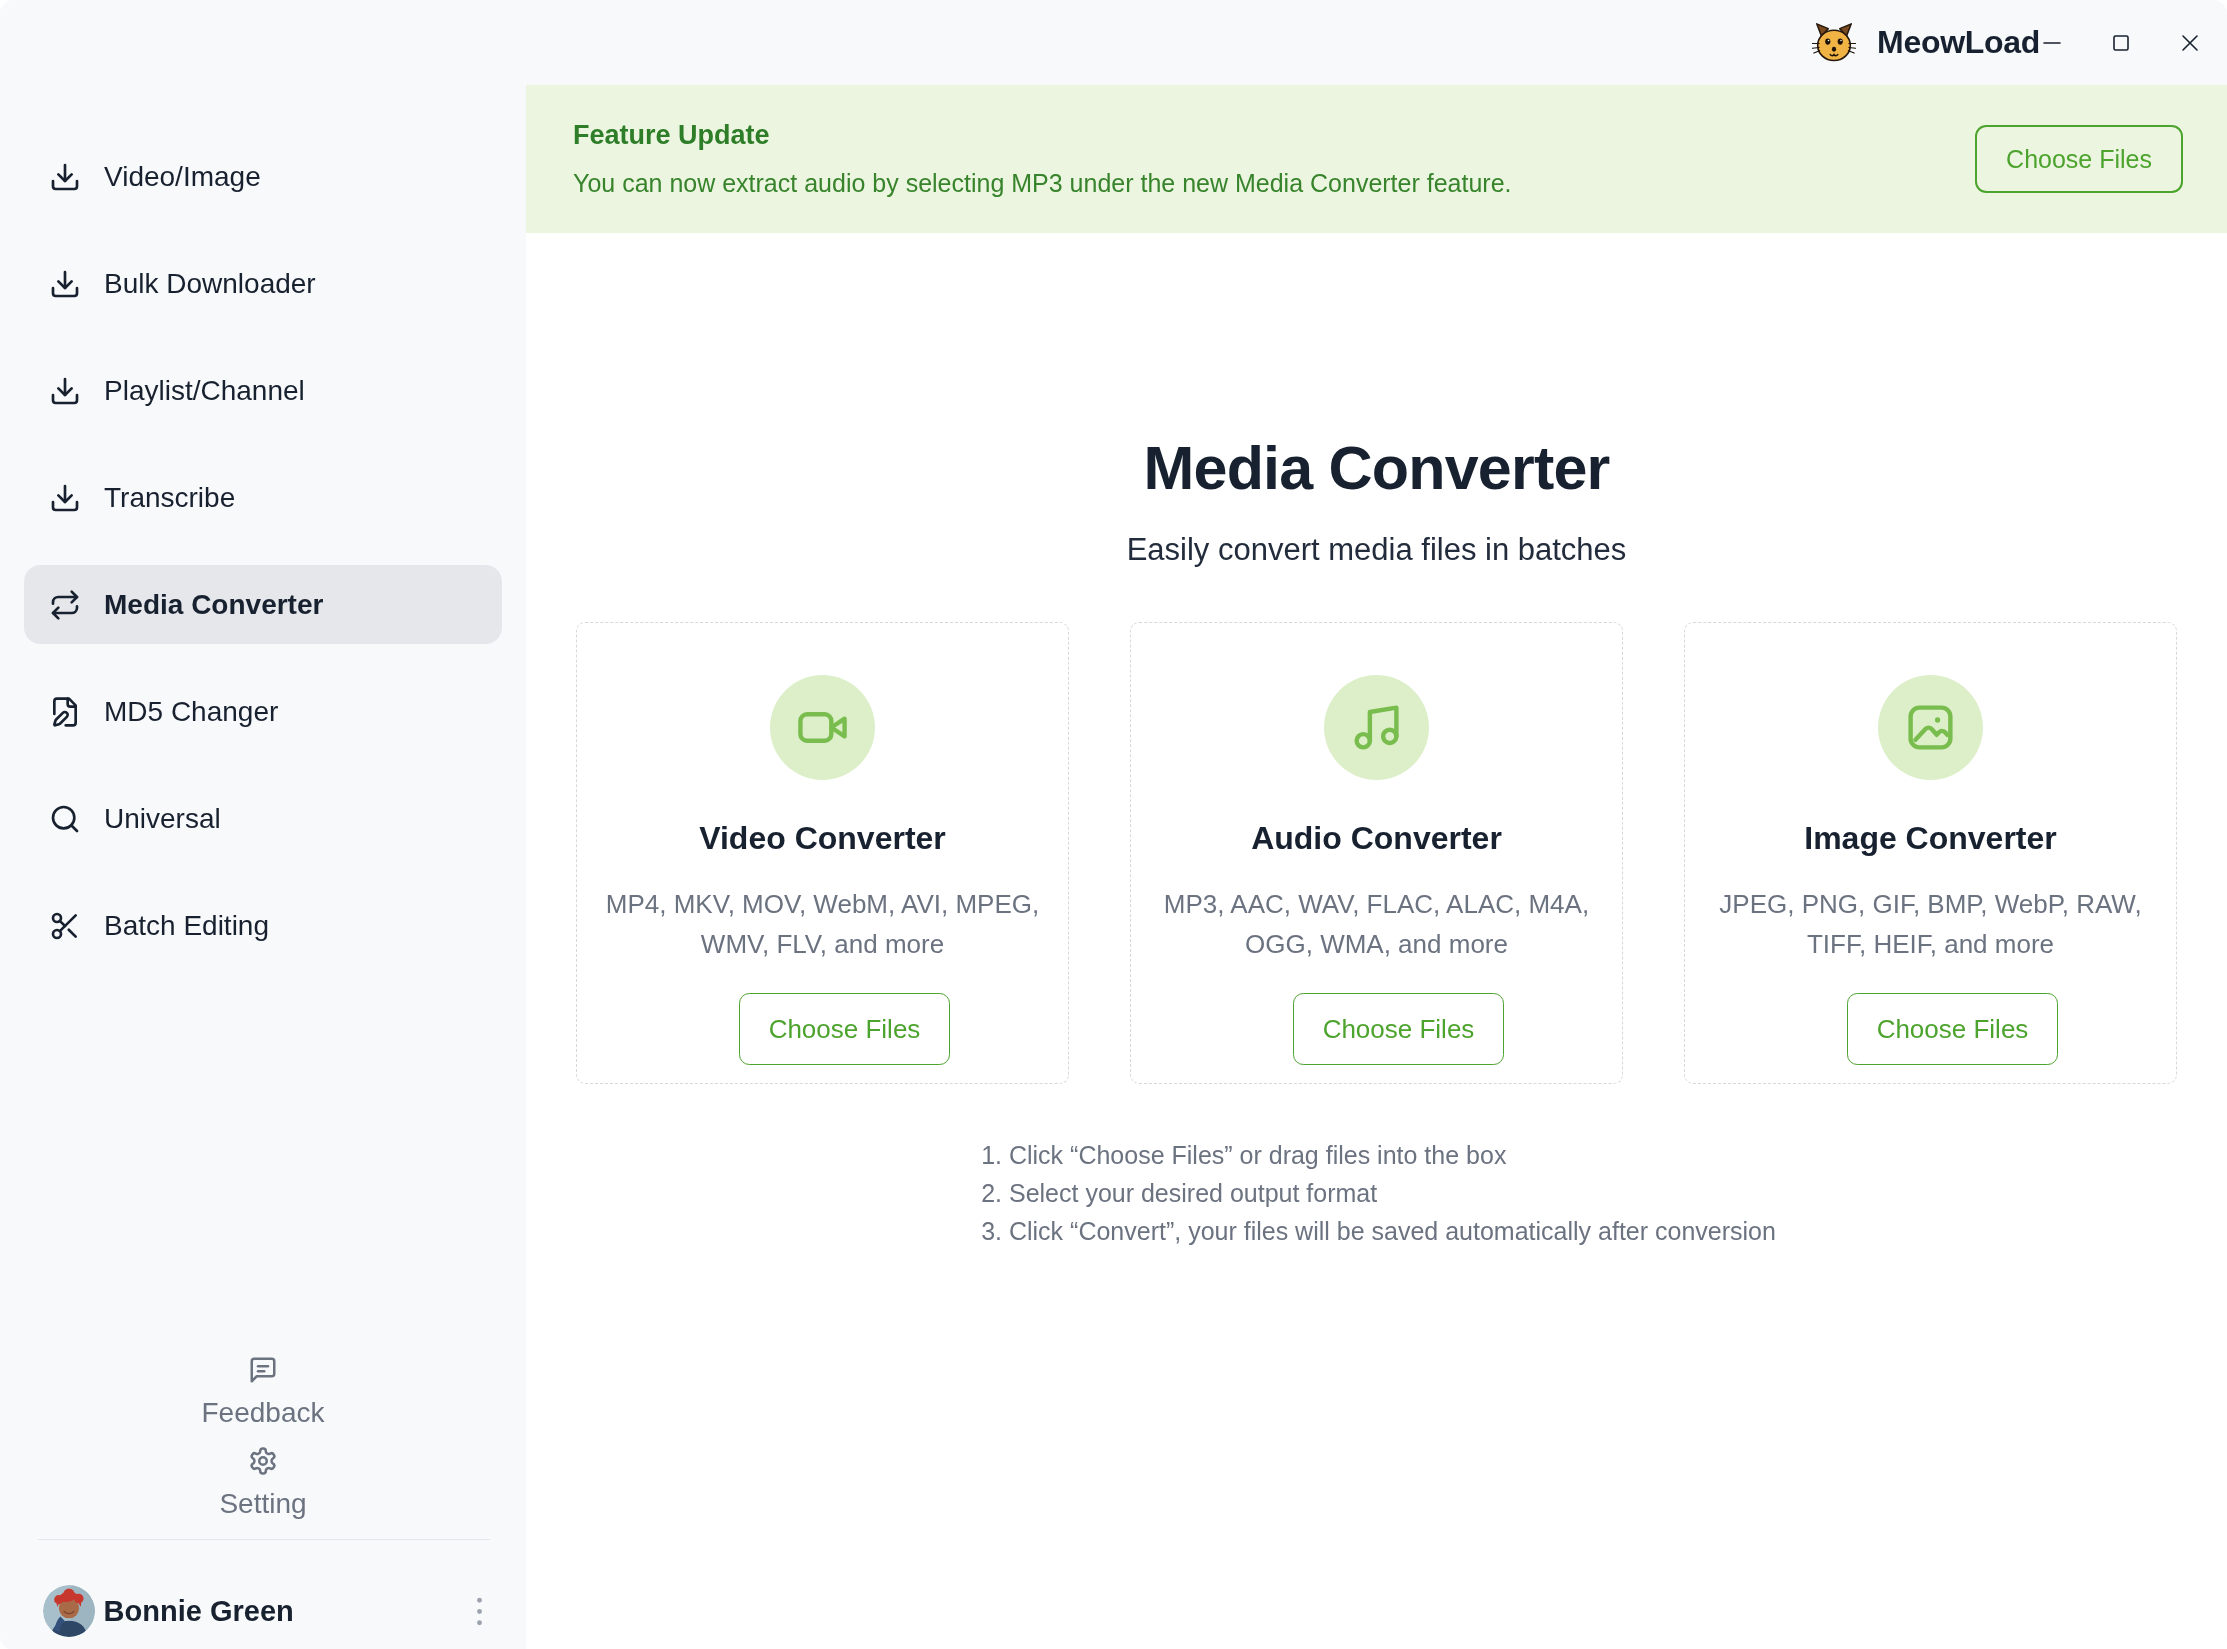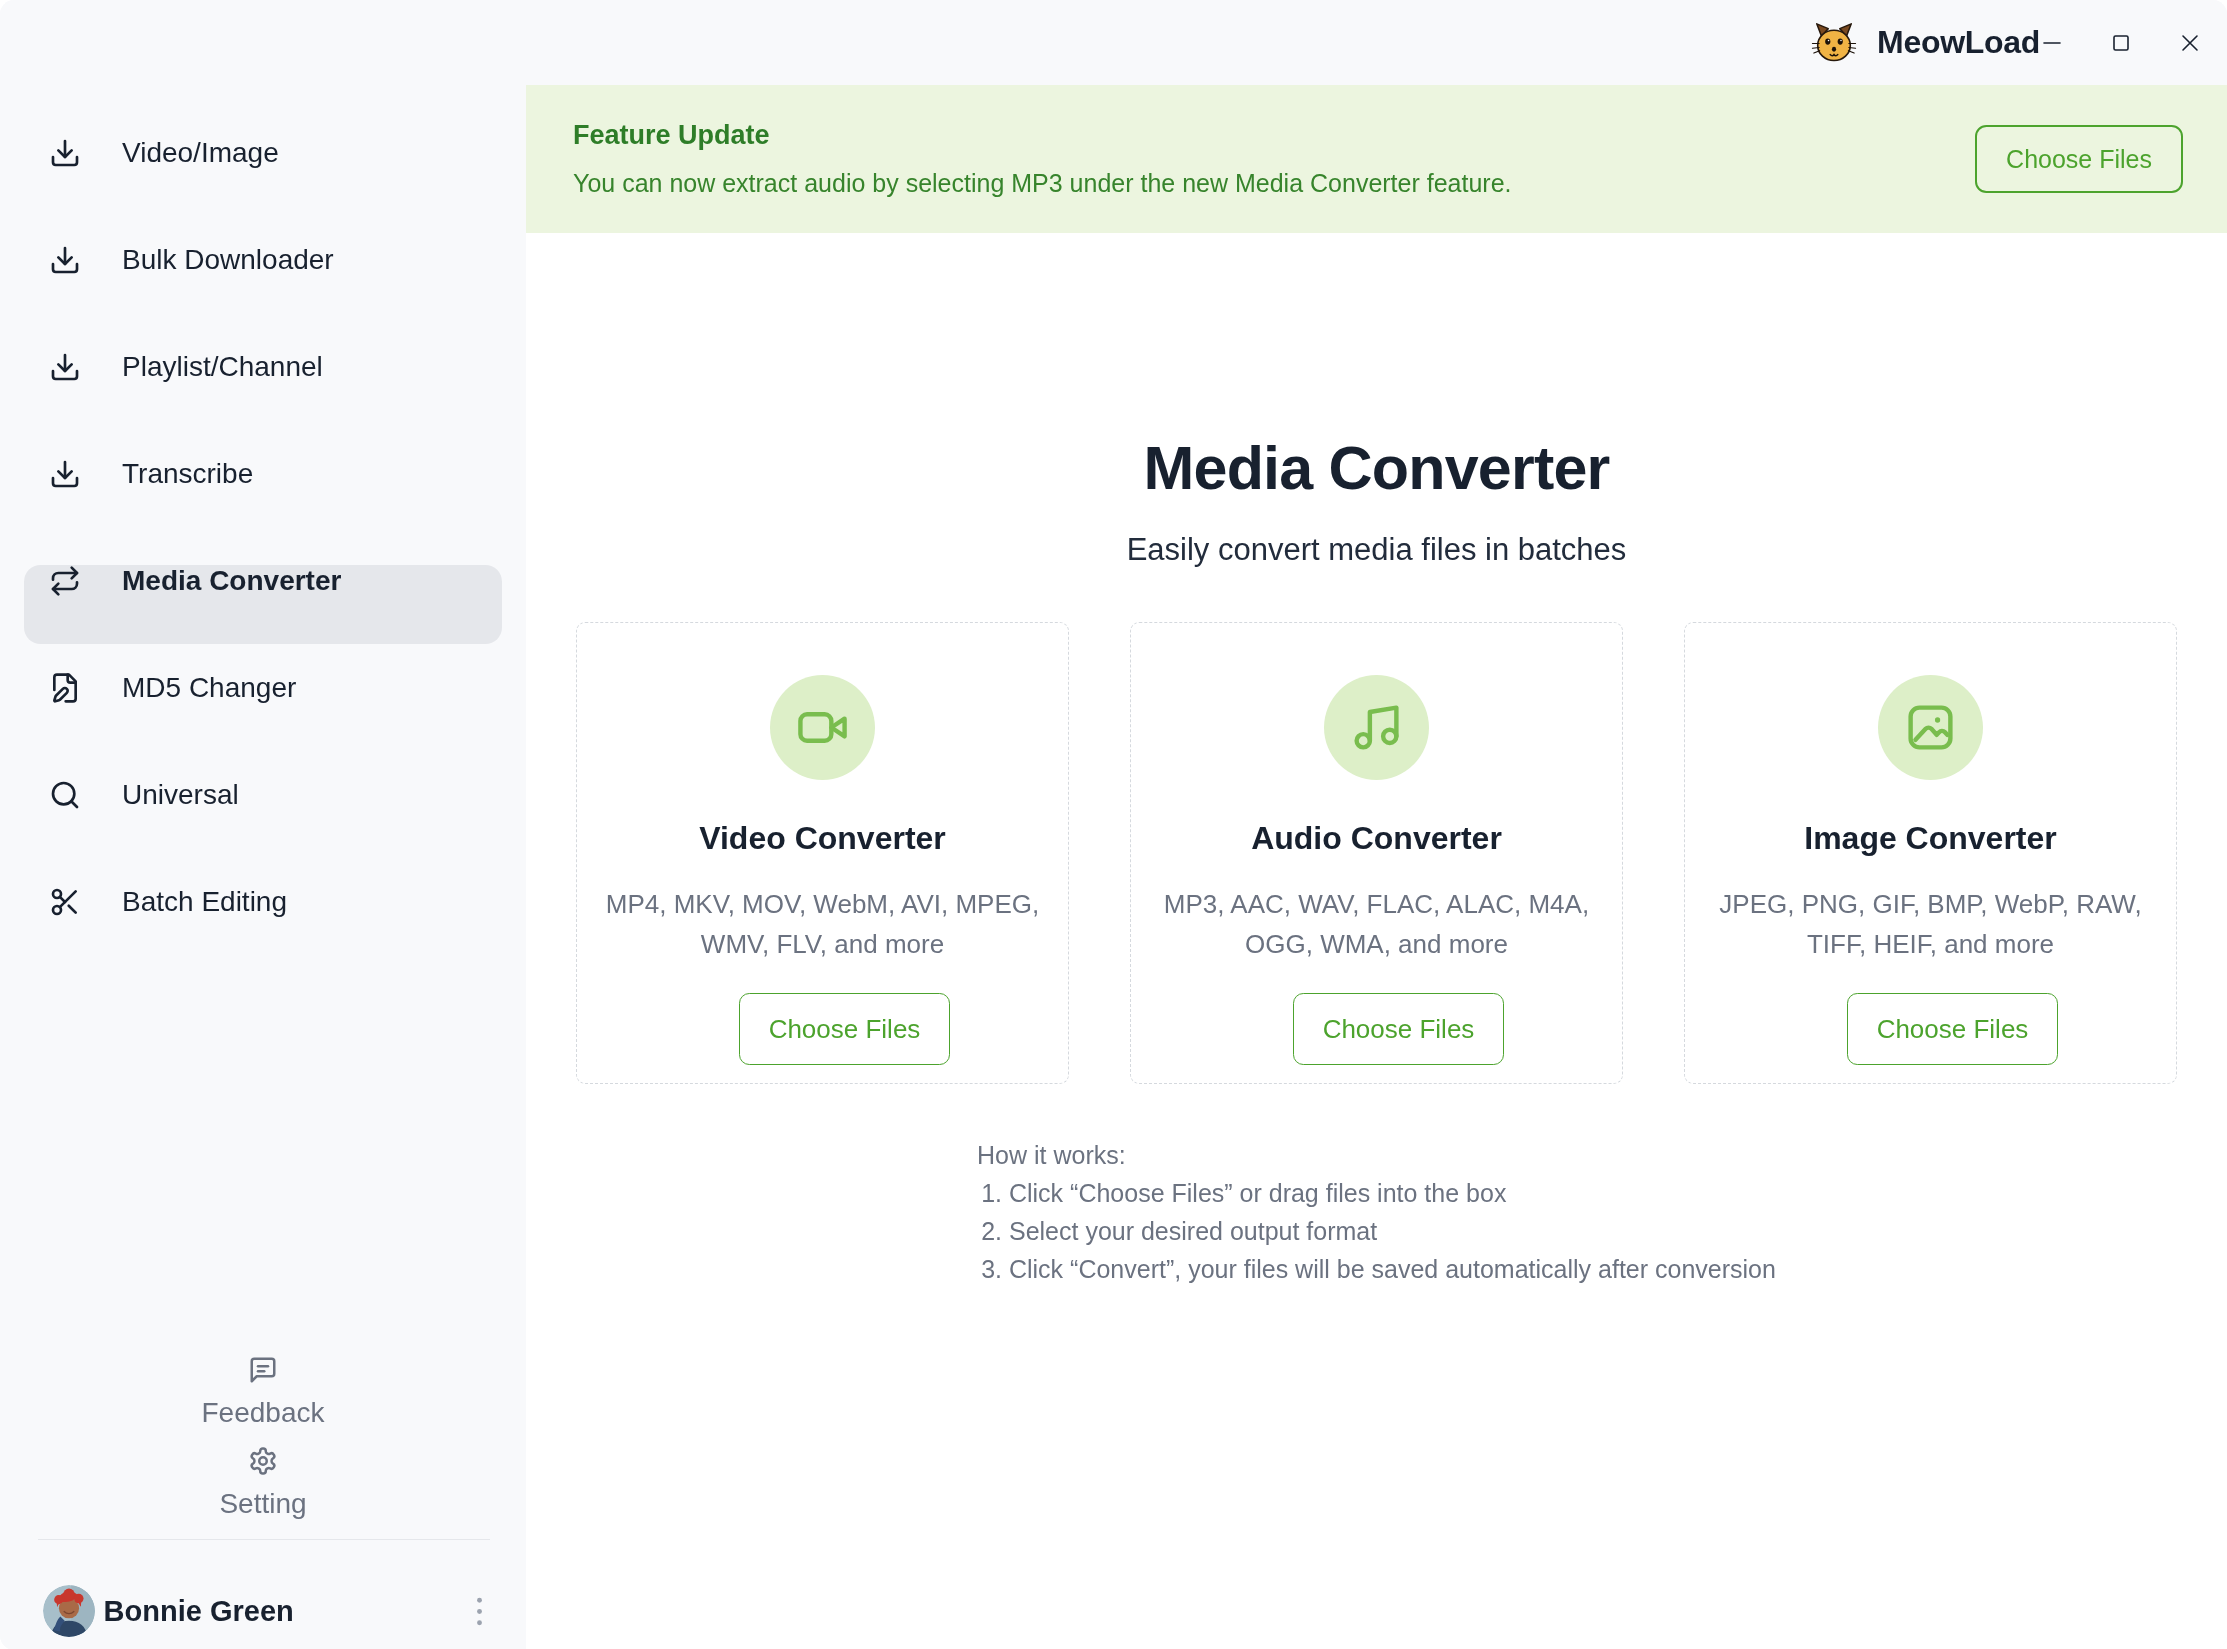--- a/index.html
+++ b/index.html
@@ -32,21 +32,21 @@
   .win-controls{display:flex;align-items:center;gap:45px;}
   .win-btn{width:24px;height:24px;color:var(--ink);cursor:pointer;display:flex;align-items:center;justify-content:center;background:none;border:none;}
   .win-btn svg{width:24px;height:24px;}
 
   
   .body{flex:1;display:flex;min-height:0;}
   .sidebar{width:526px;flex:0 0 526px;background:var(--bg-window);display:flex;flex-direction:column;padding:52px 24px 0 24px;}
   .main{flex:1;background:var(--bg-main);display:flex;flex-direction:column;min-width:0;}
 
   
-  .nav-item{display:flex;align-items:flex-start;gap:41px;height:79px;padding:0 25px;border-radius:16.5px;margin-bottom:28px;font-size:28px;font-weight:500;color:var(--ink);cursor:pointer;}
+  .nav-item{display:flex;align-items:center;gap:23px;height:79px;padding:0 25px;border-radius:16.5px;margin-bottom:28px;font-size:28px;font-weight:500;color:var(--ink);cursor:pointer;}
   .nav-item svg{width:32px;height:32px;flex:0 0 32px;}
   .nav-item.active{background:var(--pill);font-weight:700;}
   .side-bottom{margin-top:auto;}
   .foot-item{display:flex;align-items:center;gap:12px;height:72px;padding:0 25px;margin-bottom:18.6px;font-size:28px;font-weight:400;color:var(--gray);cursor:pointer;flex-direction:column;}
   .foot-item svg{width:30px;height:30px;flex:0 0 30px;}
   .side-divider{height:1.5px;background:var(--divider);margin:20.6px 12.4px 0 14.4px;}
   .user-row{display:flex;align-items:center;gap:9px;padding:32px 7.2px 0 18.6px;height:110px;}
   .avatar{width:52px;height:52px;border-radius:50%;overflow:hidden;flex:0 0 52px;}
   .avatar svg{width:52px;height:52px;display:block;}
   .user-name{font-size:29px;font-weight:700;color:var(--ink);flex:1;}
@@ -304,21 +304,20 @@
             <div class="card-formats">
               <div>JPEG, PNG, GIF, BMP, WebP, RAW,</div>
               <div>TIFF, HEIF, and more</div>
             </div>
             <button class="btn-outline">Choose Files</button>
           </div>
 
         </div>
 
         <div class="how">
-          <div>How it works:</div>
           <div class="how-steps">
             <div>1. Click “Choose Files” or drag files into the box</div>
             <div>2. Select your desired output format</div>
             <div>3. Click “Convert”, your files will be saved automatically after conversion</div>
           </div>
         </div>
 
       </div>
     </div>
   </div>

